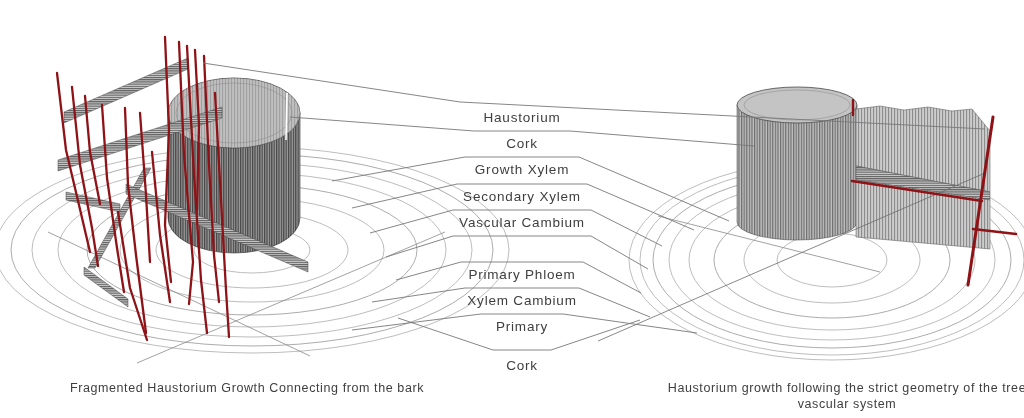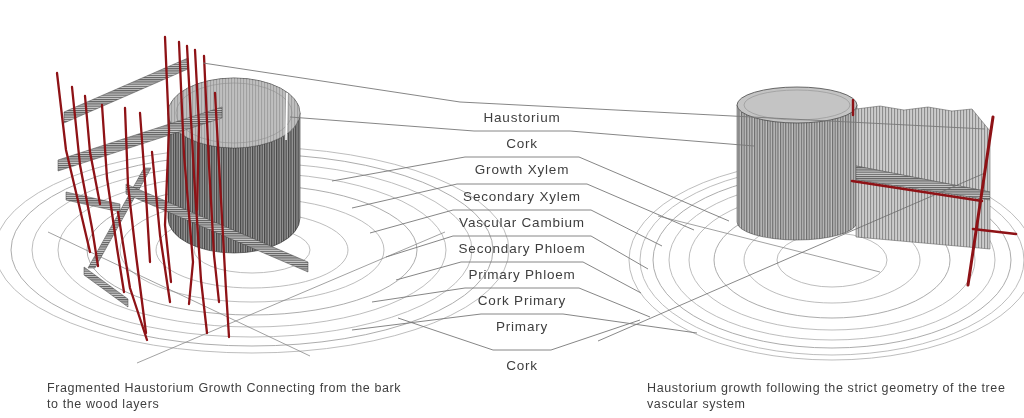--- a/index.html
+++ b/index.html
@@ -7,21 +7,21 @@
     position:relative;width:1024px;height:418px;background:#ffffff;overflow:hidden;
     font-family:"Liberation Sans","DejaVu Sans",sans-serif;
   }
   #stage svg{position:absolute;left:0;top:0;}
   .layer-label{
     position:absolute;left:522px;transform:translateX(-50%);
     font-size:13.5px;letter-spacing:0.8px;color:var(--text,#3e3e3e);
     white-space:nowrap;line-height:16px;text-align:center;margin-top:21px;
   }
   .caption{
-    position:absolute;width:400px;
+    position:absolute;width:400px;text-align:center;
     font-size:12.5px;letter-spacing:0.6px;color:var(--text,#3e3e3e);line-height:15.5px;
   }
   .caption div{white-space:nowrap;}
   .red-stroke{stroke:var(--accent_red,#8e1216);}
 </style>
 </head>
 <body>
 
 <div id="stage">
 
@@ -143,28 +143,26 @@
       <polyline points="352,330 481,314 563,314 697,333"></polyline>
       <polyline points="398,318 493,350 551,350 640,320"></polyline>
     </g>
   </svg>
 
   <div class="layer-label" style="top:89px">Haustorium</div>
   <div class="layer-label" style="top:115px">Cork</div>
   <div class="layer-label" style="top:141px">Growth Xylem</div>
   <div class="layer-label" style="top:194px">Vascular Cambium</div>
   <div class="layer-label" style="top:168px">Secondary Xylem</div>
-  <div class="layer-label" style="top:220px">Secondary Phloem</div>
   <div class="layer-label" style="top:246px">Primary Phloem</div>
-  <div class="layer-label" style="top:272px">Cork Primary</div>
+  <div class="layer-label" style="top:272px">Xylem Cambium</div>
   <div class="layer-label" style="top:298px">Primary</div>
   <div class="layer-label" style="top:337px">Cork</div>
 
   <div class="caption" style="left:47px;top:381px">
     <div>Fragmented Haustorium Growth Connecting from the bark</div>
-    <div>to the wood layers</div>
   </div>
   <div class="caption" style="left:647px;top:381px">
     <div>Haustorium growth following the strict geometry of the tree</div>
     <div>vascular system</div>
   </div>
 
 </div>
 
 </body></html>

